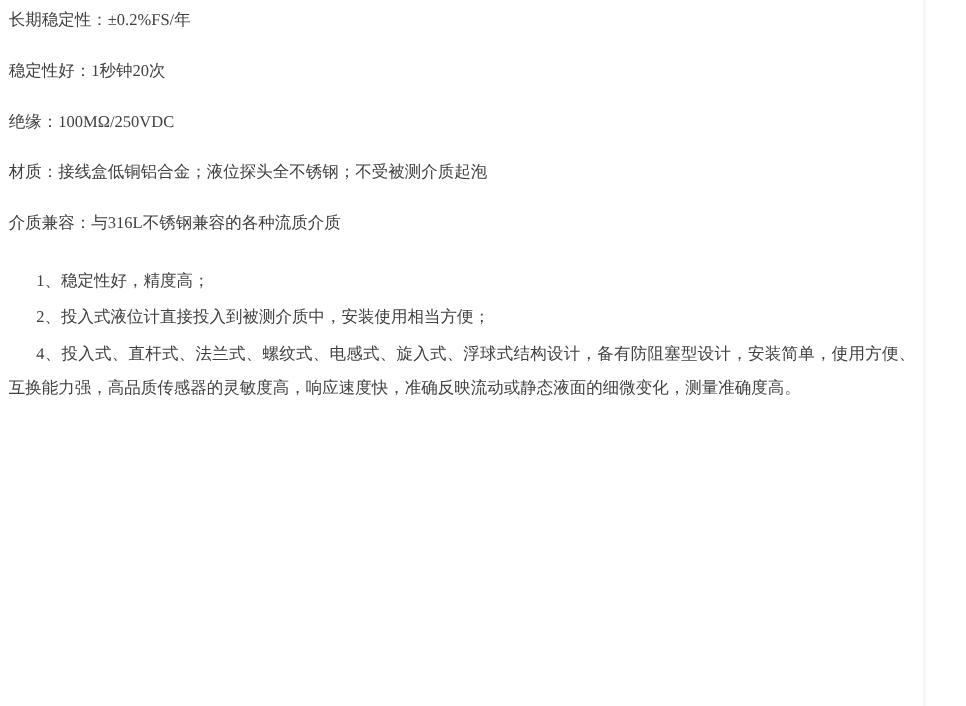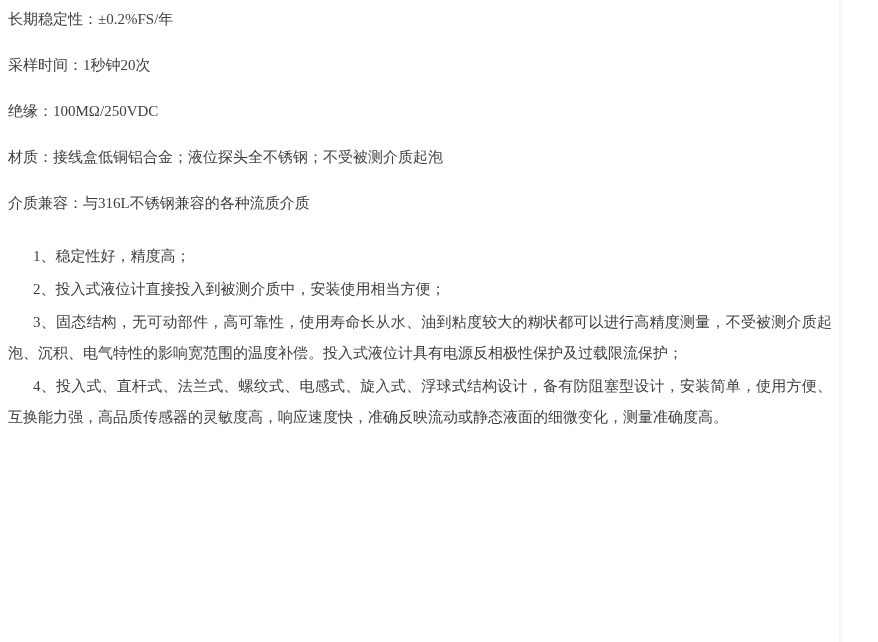--- a/index.html
+++ b/index.html
@@ -52,27 +52,26 @@
     background: #f7f7f7;
   }
 </style>
 </head>
 <body>
 
 <div class="page">
   <div class="content">
 
     <p class="spec">长期稳定性：±0.2%FS/年</p>
-    <p class="spec">采样时间：1秒钟20次</p>
+    <p class="spec">稳定性好：1秒钟20次</p>
     <p class="spec">绝缘：100MΩ/250VDC</p>
     <p class="spec">材质：接线盒低铜铝合金；液位探头全不锈钢；不受被测介质起泡</p>
     <p class="spec">介质兼容：与316L不锈钢兼容的各种流质介质</p>
 
 
     <p class="feature">1、稳定性好，精度高；</p>
     <p class="feature">2、投入式液位计直接投入到被测介质中，安装使用相当方便；</p>
-    <p class="feature">3、固态结构，无可动部件，高可靠性，使用寿命长从水、油到粘度较大的糊状都可以进行高精度测量，不受被测介质起泡、沉积、电气特性的影响宽范围的温度补偿。投入式液位计具有电源反相极性保护及过载限流保护；</p>
     <p class="feature">4、投入式、直杆式、法兰式、螺纹式、电感式、旋入式、浮球式结构设计，备有防阻塞型设计，安装简单，使用方便、互换能力强，高品质传感器的灵敏度高，响应速度快，准确反映流动或静态液面的细微变化，测量准确度高。</p>
 
 
   </div>
   <div class="right-divider"></div>
 </div>
 
 </body></html>

